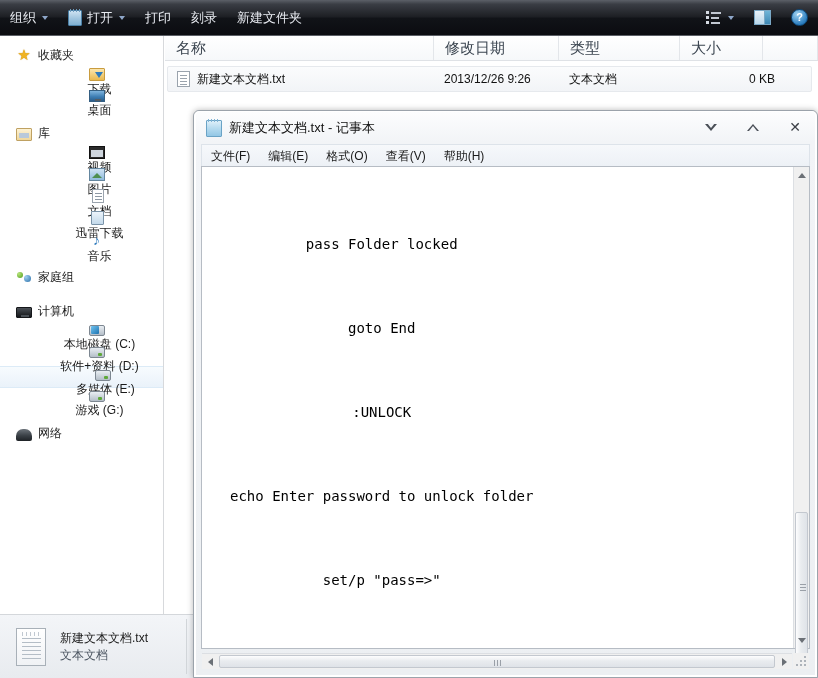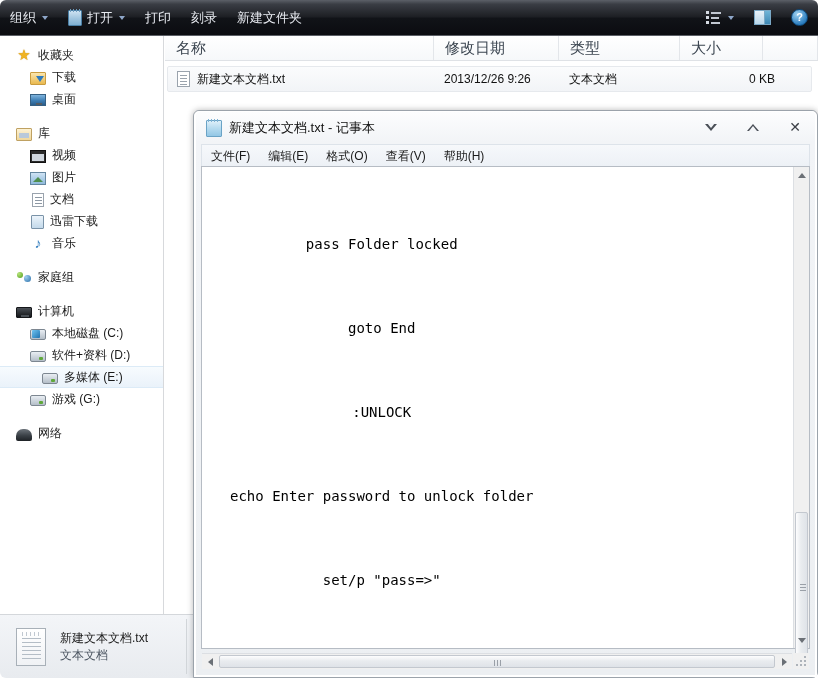--- a/index.html
+++ b/index.html
@@ -10,21 +10,20 @@
     overflow: hidden;
     background: #ffffff;
     font-family: "Liberation Sans", "DejaVu Sans", sans-serif;
   }
   #root {
     position: relative;
     width: 818px;
     height: 678px;
     overflow: hidden;
     background: #ffffff;
-    border-radius: 6px;
   }
 
   
   .toolbar {
     position: absolute;
     left: 0; top: 0;
     width: 818px; height: 36px;
     background: linear-gradient(to bottom,
         #5c6068 0%, #3a3d44 12%, #1d1f24 48%, #111318 52%, #0b0c10 100%);
     border-bottom: 1px solid #5b5f66;
@@ -128,21 +127,21 @@
   }
   .nav-group { margin-bottom: 12px; }
   .nav-row {
     display: flex;
     align-items: center;
     height: 22px;
     padding-left: 16px;
     cursor: default;
     white-space: nowrap;
   }
-  .nav-row.child { padding-left: 30px; }
+  .nav-row.child { padding-left: 30px; flex-direction: column; }
   .nav-row.selected {
     background: linear-gradient(to bottom, #f7fbfe, #eaf2fa);
     border-top: 1px solid #dcebf7;
     border-bottom: 1px solid #dcebf7;
     box-sizing: border-box;
     height: 22px;
     padding-left: 42px;
   }
   .nav-label { margin-left: 6px; }
   .nav-ico {

